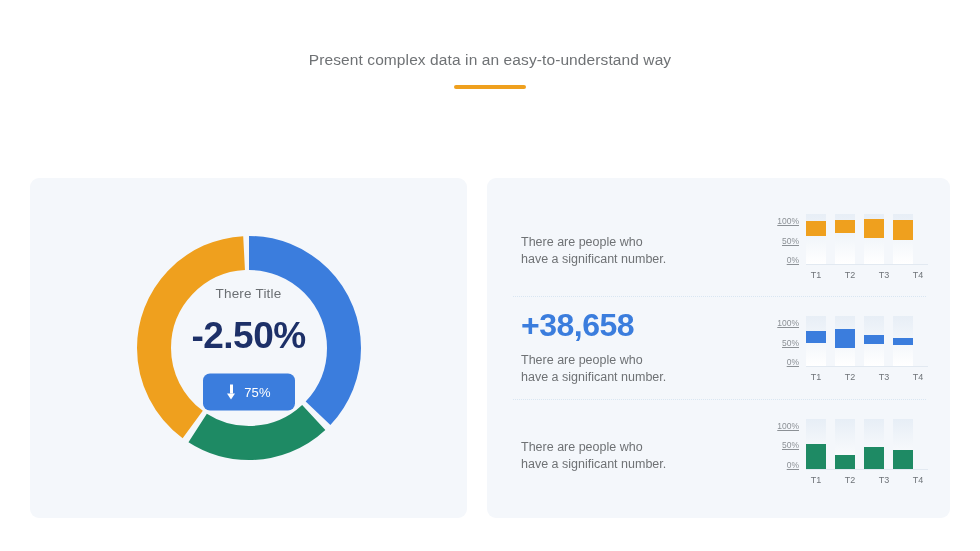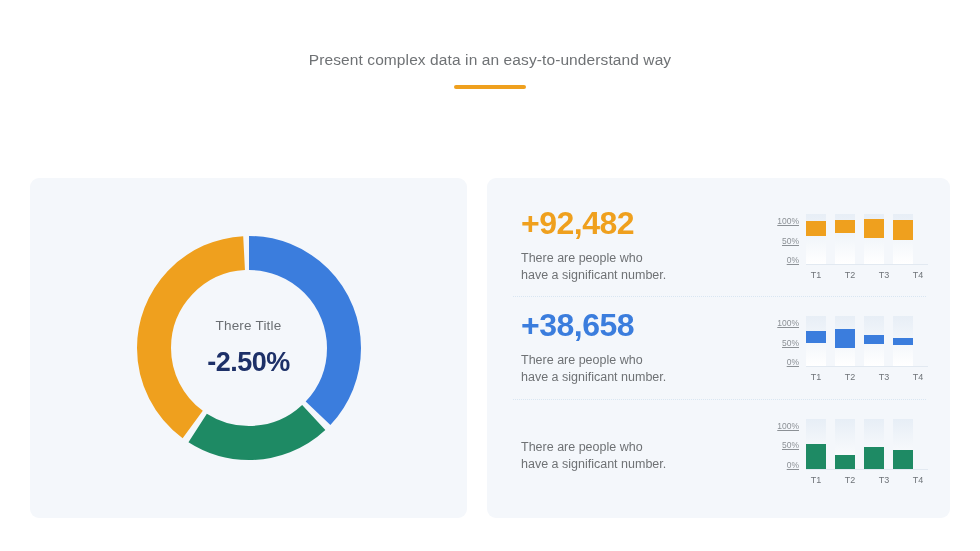--- a/index.html
+++ b/index.html
@@ -85,21 +85,21 @@
     width: 176px;
     text-align: center;
   }
   .donut-label {
     font-size: 13.5px;
     color: #6b6f73;
     letter-spacing: 0.2px;
   }
   .donut-value {
     margin-top: 14px;
-    font-size: 27px;
+    font-size: 37px;
     font-weight: bold;
     color: #1d3068;
     letter-spacing: -0.5px;
   }
   .donut-badge {
     margin: 17px auto 0 auto;
     width: 92px;
     height: 37px;
     background: #3B7DDD;
     border-radius: 7px;
@@ -232,29 +232,32 @@
         <g transform="translate(131,131)">
           <circle r="95" fill="none" stroke="#3B7DDD" stroke-width="34" transform="rotate(-90)" stroke-dasharray="220.82298958918307 596.9026041820607" stroke-dashoffset="0"></circle>
           <circle r="95" fill="none" stroke="#1E8A64" stroke-width="34" transform="rotate(-90)" stroke-dasharray="125.31857292005336 596.9026041820607" stroke-dashoffset="-226.82298958918307"></circle>
           <circle r="95" fill="none" stroke="#EFA01E" stroke-width="34" transform="rotate(-90)" stroke-dasharray="232.7610416728243 596.9026041820607" stroke-dashoffset="-358.14156250923645"></circle>
         </g>
       </svg>
 
       <div class="donut-center">
         <div class="donut-label">There Title</div>
         <div class="donut-value">-2.50%</div>
+        <div class="donut-badge">
+          <span class="badge-arrow"></span>
+          <span class="badge-text">75%</span>
+        </div>
       </div>
     </div>
   </div>
 
   <div class="panel panel-stats">
 
     <div class="stat-row">
       <div class="stat-text">
-        <div class="stat-number" style="color: rgb(239, 160, 30);">+92,482</div>
         <div class="stat-desc">
           <span>There are people who</span><br>
           <span>have a significant number.</span>
         </div>
       </div>
       <div class="mini-chart">
         <div class="mc-axis">
           <span>100%</span>
           <span>50%</span>
           <span>0%</span>

